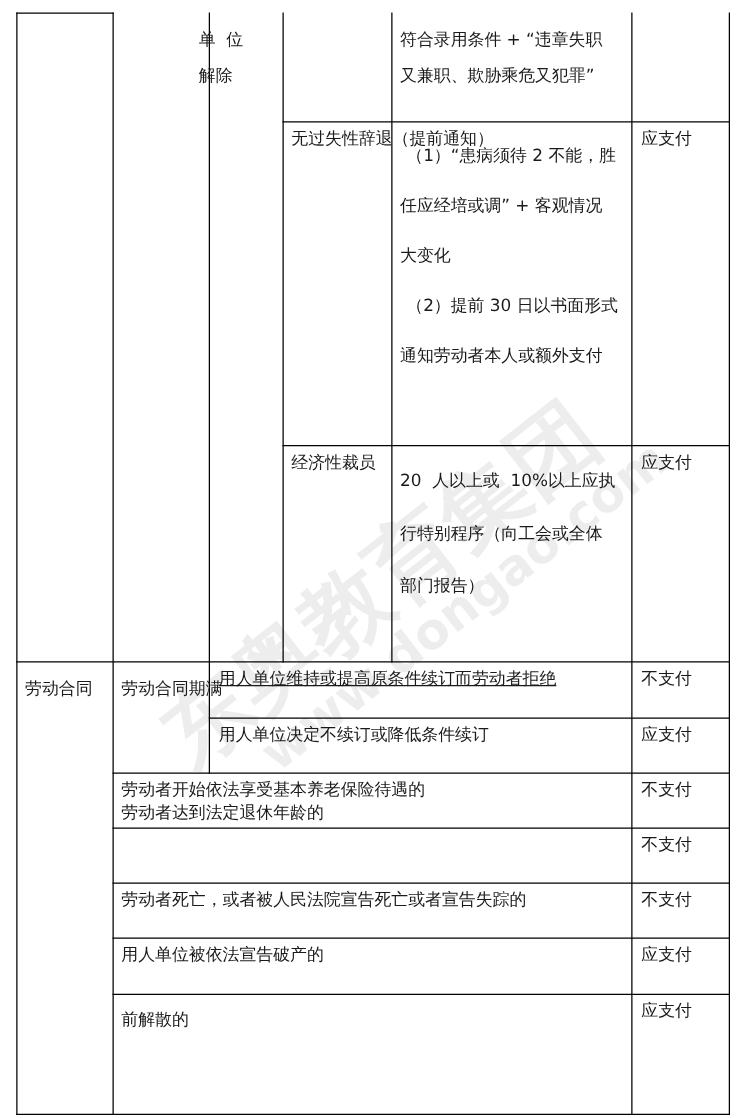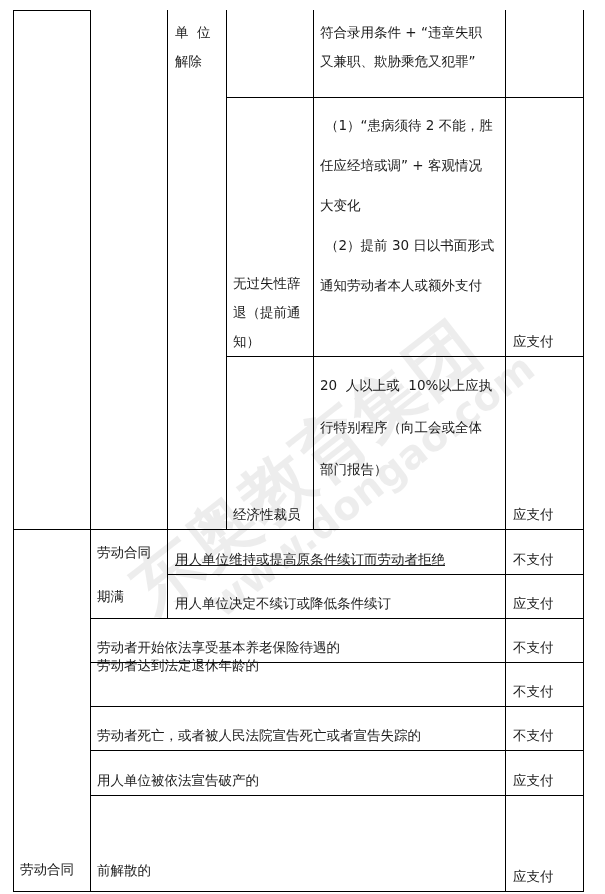--- a/index.html
+++ b/index.html
@@ -3,21 +3,21 @@
 <meta charset="utf-8">
 <style>
   html, body { margin: 0; padding: 0; background: #ffffff; }
   body { width: 605px; height: 894px; position: relative; overflow: hidden;
          font-family: "DejaVu Sans", "Liberation Sans", sans-serif; color: #1a1a1a; }
   .ln { position: absolute; background: #000; }
   .h { height: 1.3px; }
   .v { width: 1.3px; }
   .cell { position: absolute; font-size: 13.5px; line-height: 29px; box-sizing: border-box; }
   .cell span { display: block; white-space: nowrap; }
-  .vc { display: flex; flex-direction: column; justify-content: flex-end; }
+  .vc { display: flex; flex-direction: row; justify-content: center; }
   .wm { position: absolute; pointer-events: none; color: rgba(0,0,0,0.07); font-weight: bold;
         transform-origin: left top; white-space: nowrap; }
 </style>
 </head>
 <body>
 
 <div class="wm" style="left:110px; top:560px; font-size:70px; transform: rotate(-38deg);">东奥教育集团</div>
 <div class="wm" style="left:200px; top:590px; font-size:40px; transform: rotate(-38deg);">www.dongao.com</div>
 
 <div>
@@ -35,21 +35,21 @@
   <div class="ln h" style="left:13px; top:891px; width:571px;"></div>
 
   <div class="ln v" style="left:13px; top:10px; height:882px;"></div>
   <div class="ln v" style="left:90px; top:10px; height:882px;"></div>
   <div class="ln v" style="left:167px; top:10px; height:609px;"></div>
   <div class="ln v" style="left:226px; top:10px; height:520px;"></div>
   <div class="ln v" style="left:313px; top:10px; height:520px;"></div>
   <div class="ln v" style="left:505px; top:10px; height:882px;"></div>
   <div class="ln v" style="left:583px; top:10px; height:882px;"></div>
 
-  <div class="cell" style="left:175px; top:18px;">
+  <div class="cell" style="left:159px; top:18px;">
     <span style="white-space:pre;">单  位</span>
     <span>解除</span>
   </div>
 
   <div class="cell" style="left:320px; top:18px;">
     <span>符合录用条件 + “违章失职</span>
     <span>又兼职、欺胁乘危又犯罪”</span>
   </div>
 
   <div class="cell vc" style="left:233px; top:97px; height:259px;">

